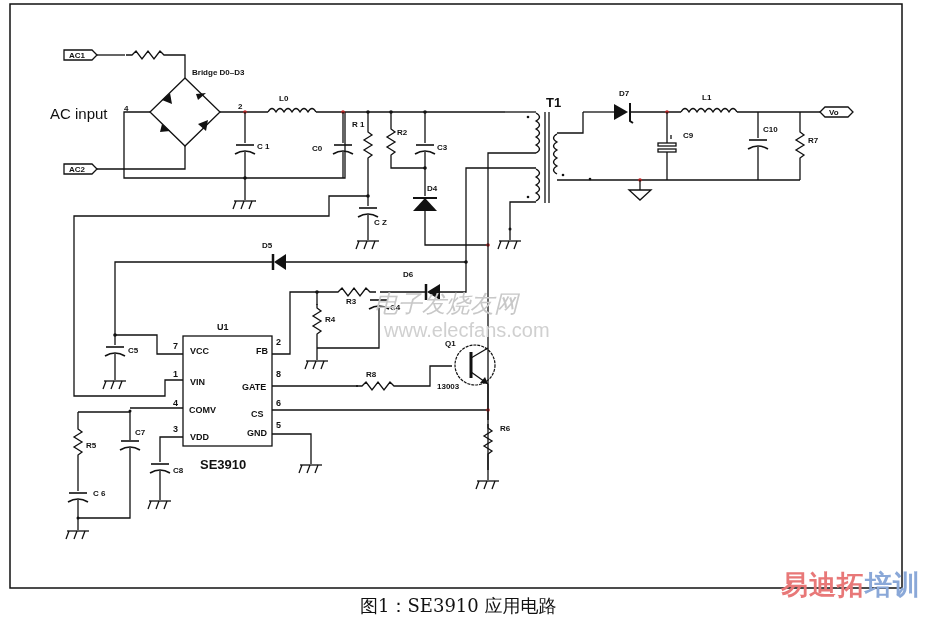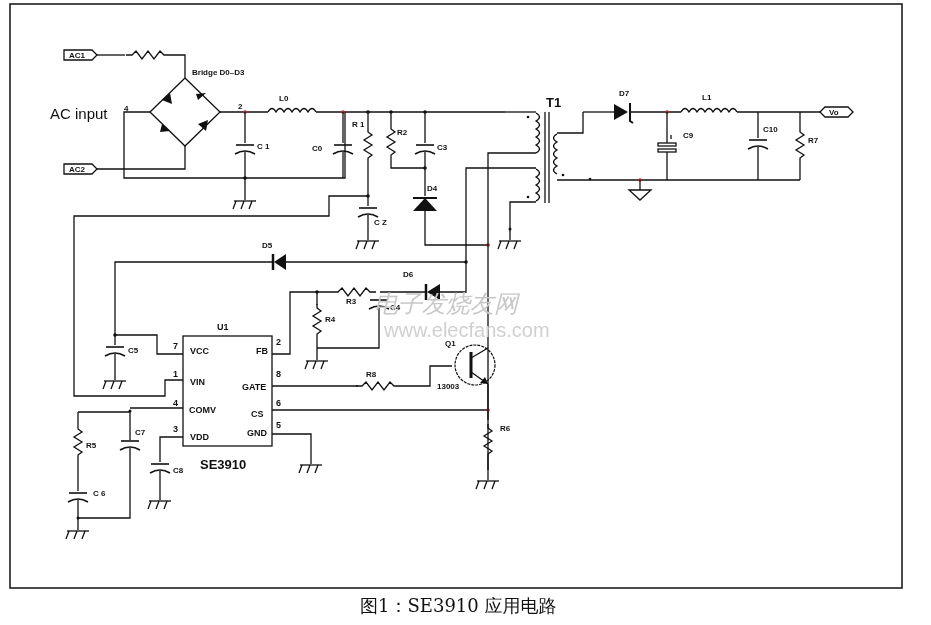--- a/index.html
+++ b/index.html
@@ -343,13 +343,14 @@
   <polyline class="w" points="160,471 160,500"></polyline>
   <use href="#gnd" x="160" y="501"></use>
 
   <text class="wm1" x="374" y="312">电子发烧友网</text>
   <text class="wm2" x="384" y="337">www.elecfans.com</text>
 </svg>
 
 <div id="caption">图1：SE3910 应用电路</div>
 
 <div id="brand">
+  <div id="brand-main"><span class="r">易迪拓</span><span class="b">培训</span></div>
 </div>
 
 </body></html>

